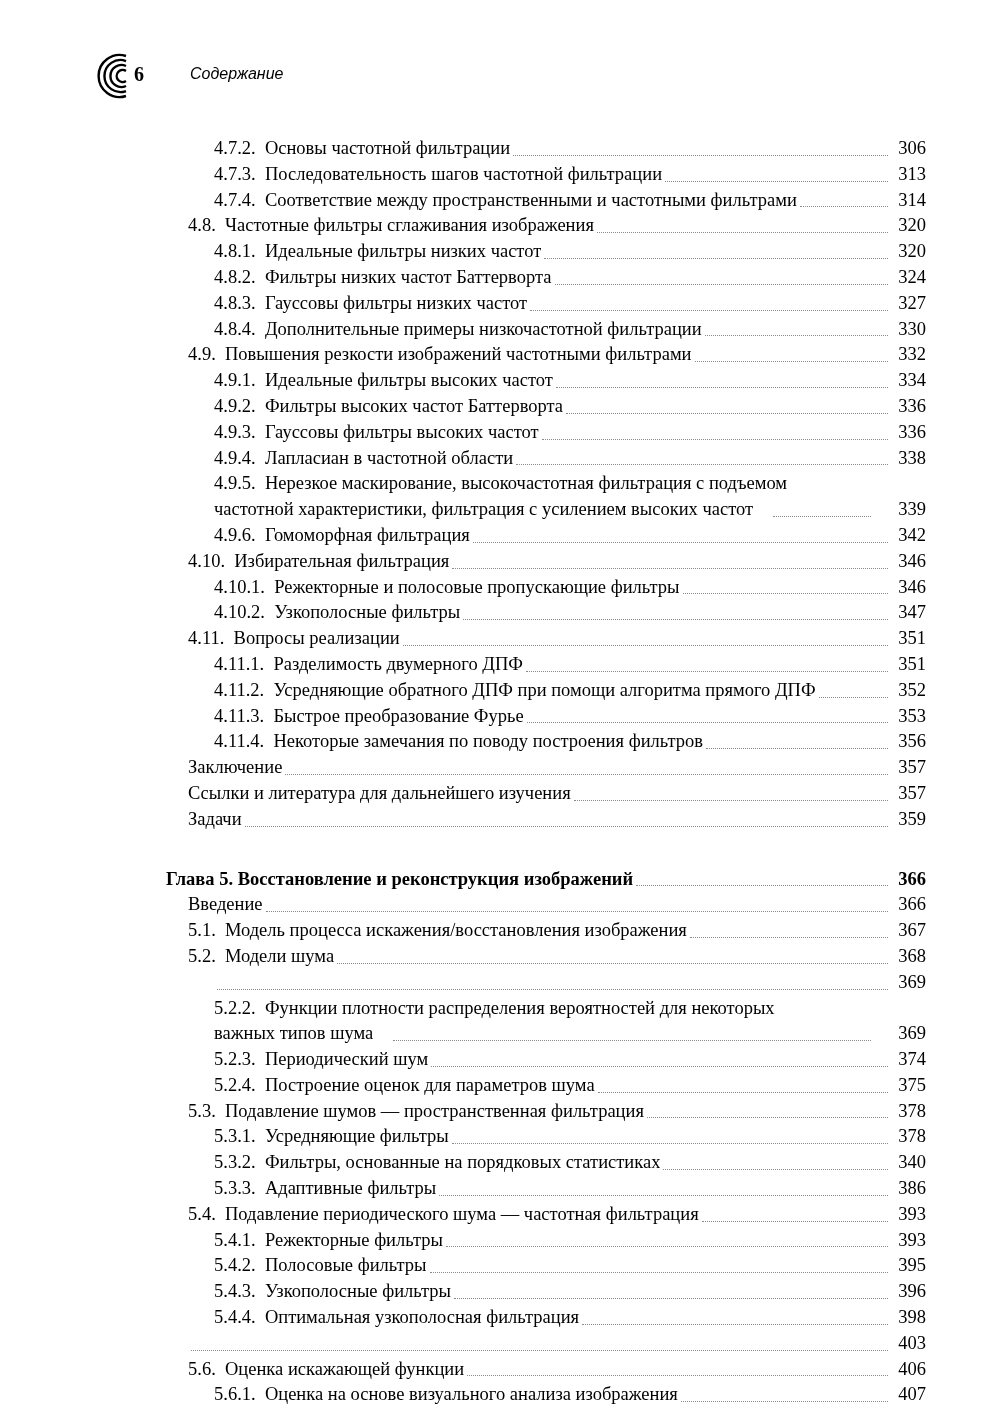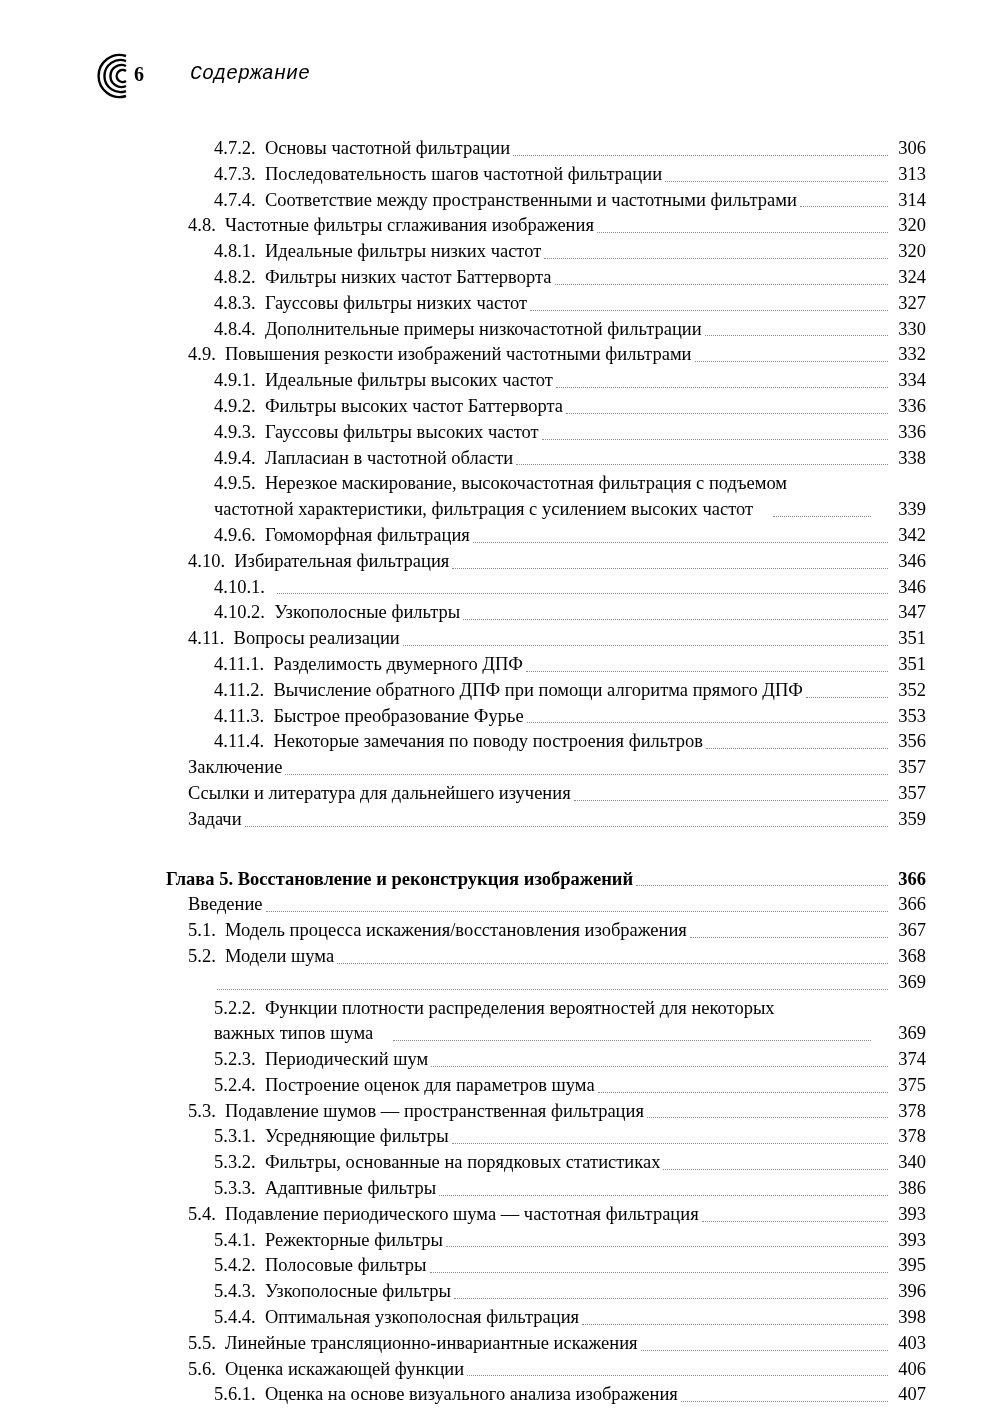--- a/index.html
+++ b/index.html
@@ -44,23 +44,23 @@
     top: 12px;
     font-family: "Liberation Serif", serif;
     font-weight: bold;
     font-size: 20px;
     line-height: 20px;
   }
   .header-title {
     position: absolute;
     left: 94px;
     top: 12px;
-    font-family: Liberation Mono, monospace;
+    font-family: Liberation Sans, sans-serif;
     font-style: italic;
-    font-size: 20px;
+    font-size: 16px;
     line-height: 20px;
   }
 
   
   .toc {
     position: absolute;
     left: 130px;
     top: 136px;
     width: 760px;
     margin-left: 36px;
@@ -263,20 +263,21 @@
         <span class="label">
           <span class="num">4.10.&nbsp;&nbsp;</span>
           <span class="txt">Избирательная фильтрация</span>
         </span>
         <span class="leader"></span>
         <span class="pg">346</span>
       </div>
       <div class="toc-row lvl2">
         <span class="label">
           <span class="num">4.10.1.&nbsp;&nbsp;</span>
+          <span class="txt">Режекторные и полосовые пропускающие фильтры</span>
         </span>
         <span class="leader"></span>
         <span class="pg">346</span>
       </div>
       <div class="toc-row lvl2">
         <span class="label">
           <span class="num">4.10.2.&nbsp;&nbsp;</span>
           <span class="txt">Узкополосные фильтры</span>
         </span>
         <span class="leader"></span>
@@ -294,21 +295,21 @@
         <span class="label">
           <span class="num">4.11.1.&nbsp;&nbsp;</span>
           <span class="txt">Разделимость двумерного ДПФ</span>
         </span>
         <span class="leader"></span>
         <span class="pg">351</span>
       </div>
       <div class="toc-row lvl2">
         <span class="label">
           <span class="num">4.11.2.&nbsp;&nbsp;</span>
-          <span class="txt">Вычисление обратного ДПФ при помощи алгоритма прямого ДПФ</span>
+          <span class="txt">Усредняющие обратного ДПФ при помощи алгоритма прямого ДПФ</span>
         </span>
         <span class="leader"></span>
         <span class="pg">352</span>
       </div>
       <div class="toc-row lvl2">
         <span class="label">
           <span class="num">4.11.3.&nbsp;&nbsp;</span>
           <span class="txt">Быстрое преобразование Фурье</span>
         </span>
         <span class="leader"></span>
@@ -473,24 +474,20 @@
       </div>
       <div class="toc-row lvl2">
         <span class="label">
           <span class="num">5.4.4.&nbsp;&nbsp;</span>
           <span class="txt">Оптимальная узкополосная фильтрация</span>
         </span>
         <span class="leader"></span>
         <span class="pg">398</span>
       </div>
       <div class="toc-row lvl1">
-        <span class="label">
-          <span class="num">5.5.&nbsp;&nbsp;</span>
-          <span class="txt">Линейные трансляционно-инвариантные искажения</span>
-        </span>
         <span class="leader"></span>
         <span class="pg">403</span>
       </div>
       <div class="toc-row lvl1">
         <span class="label">
           <span class="num">5.6.&nbsp;&nbsp;</span>
           <span class="txt">Оценка искажающей функции</span>
         </span>
         <span class="leader"></span>
         <span class="pg">406</span>

